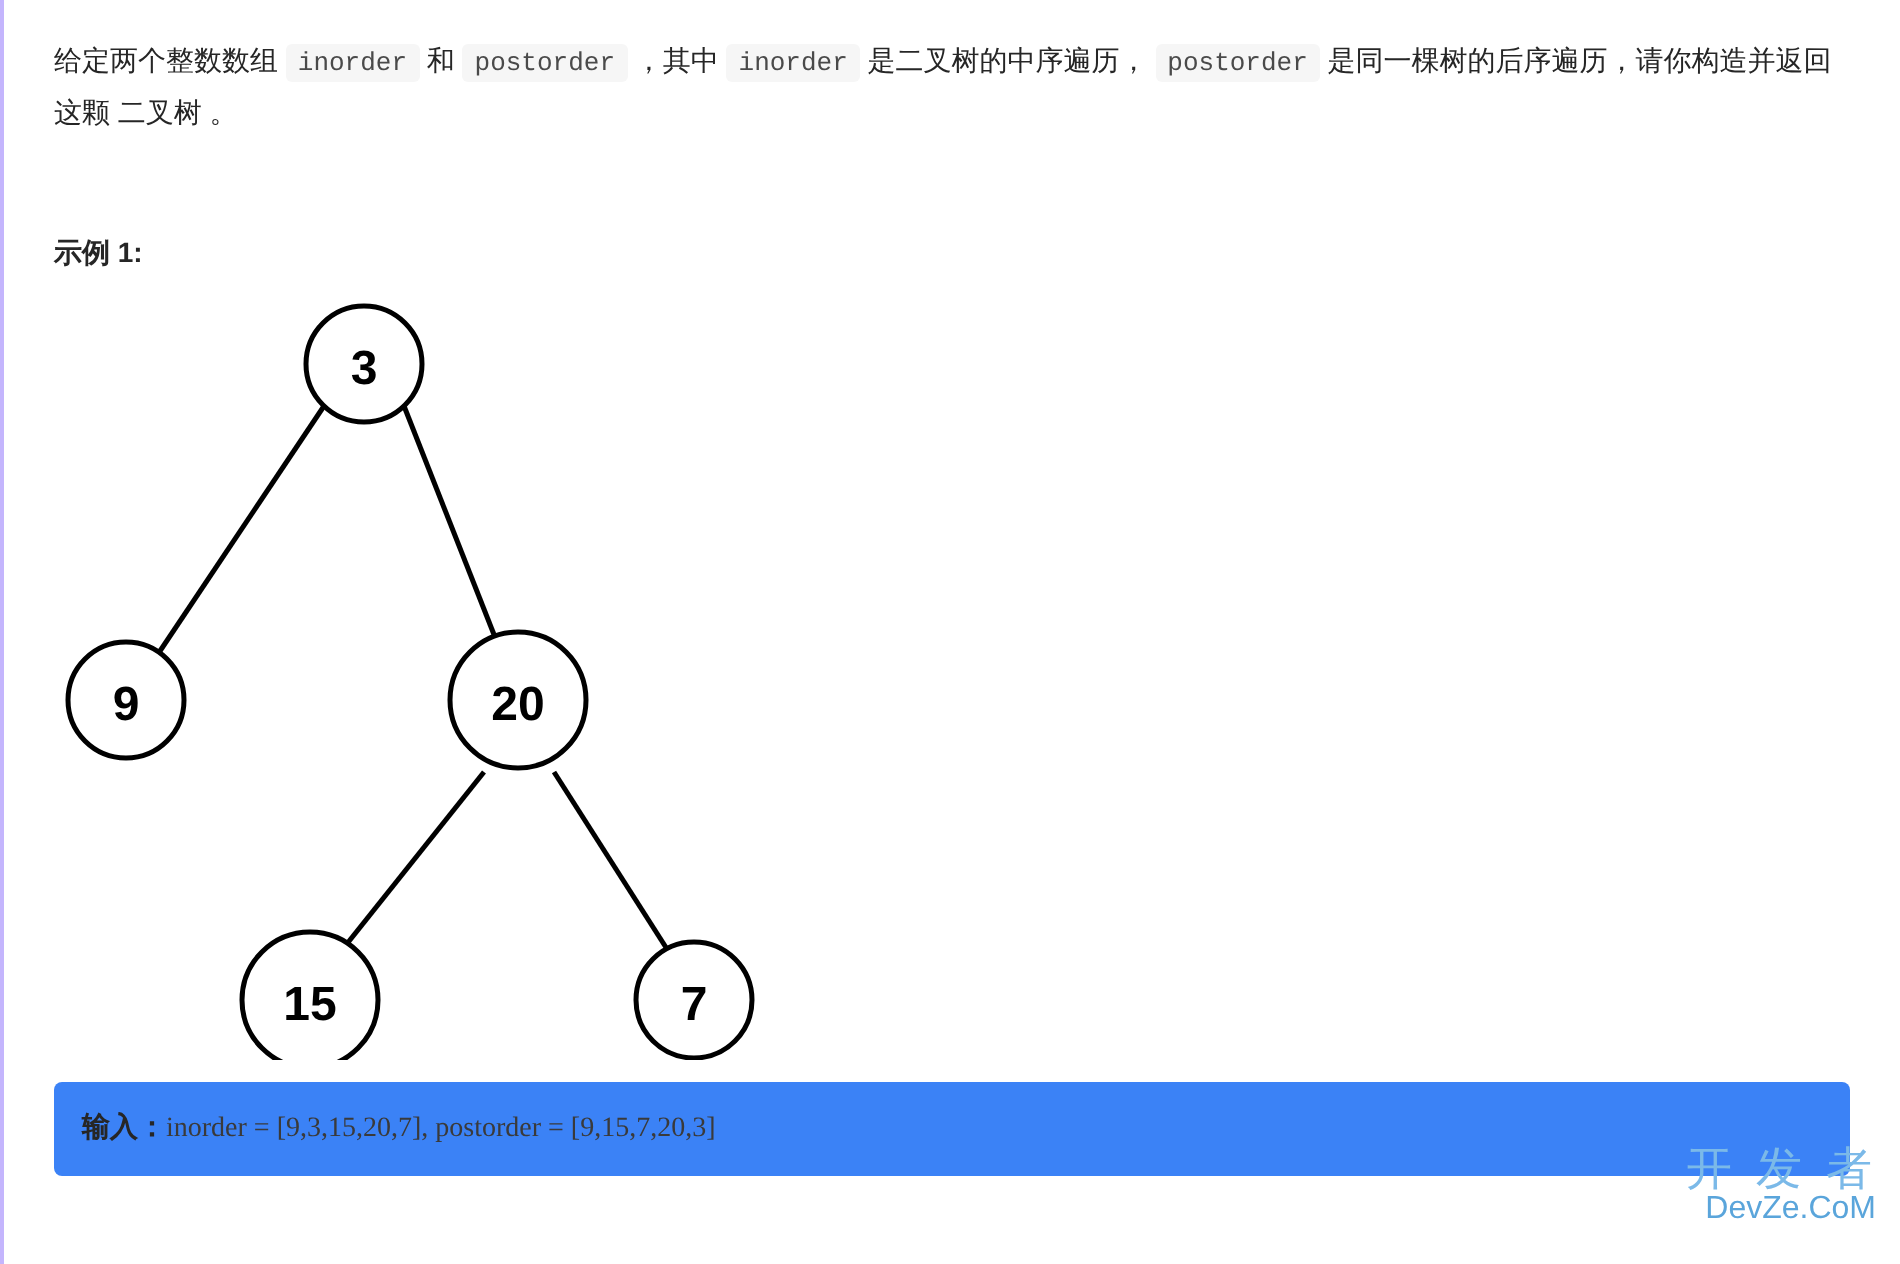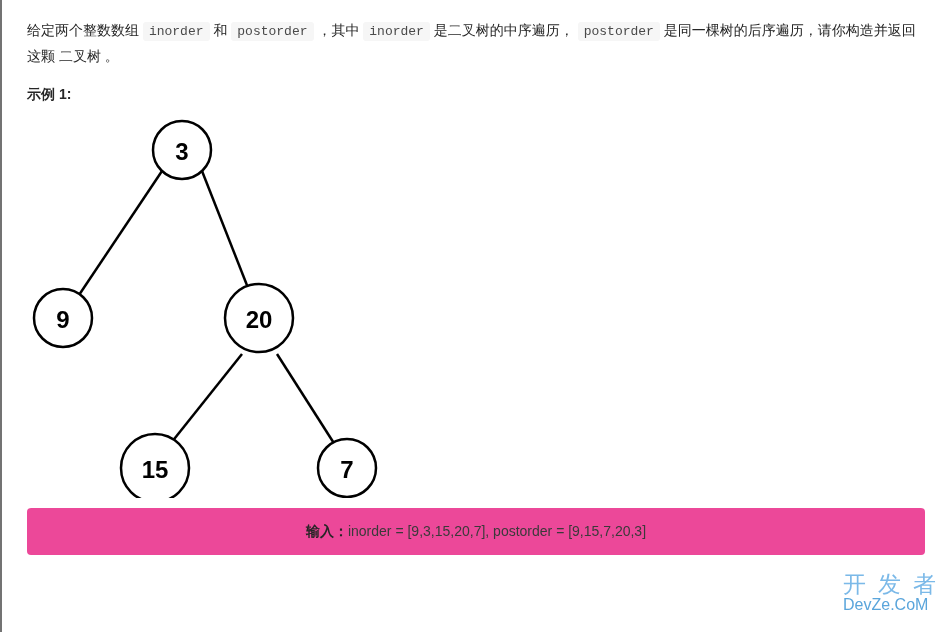--- a/index.html
+++ b/index.html
@@ -6,67 +6,66 @@
     body {
       font-family: -apple-system, BlinkMacSystemFont, "Segoe UI", "PingFang SC", "Microsoft YaHei", sans-serif;
       background: #ffffff;
       width: 950px;
       height: 632px;
       position: relative;
       overflow: hidden;
     }
     .content {
       padding: 18px 25px 0 25px;
-      border-left: 2px solid #737373;
+      border-left: 2px solid #c4b5fd;
       height: 100%;
     }
     .description {
       font-size: 14px;
       line-height: 1.75;
       color: #262626;
     }
     .code-inline {
       font-family: "Courier New", Consolas, monospace;
       background: #f6f6f6;
       padding: 2px 6px;
       border-radius: 3px;
       font-size: 13px;
       color: #4a4a4a;
     }
     .example-title {
       font-size: 14px;
       font-weight: bold;
       color: #262626;
-      margin-top: 18px;
+      margin-top: 50px;
       margin-bottom: 4px;
     }
     .tree-diagram {
       margin-left: 0px;
       margin-top: 0px;
     }
     .io-box {
-      background: #ec4899;
+      background: #3b82f6;
       border-radius: 4px;
       padding: 12px 14px 12px 14px;
-      font-family: Liberation Sans, sans-serif;
+      font-family: Liberation Serif, serif;
       font-size: 14px;
       line-height: 1.65;
       color: #3a3a3a;
       margin-top: 6px;
-      text-align: center;
     }
     .io-label {
       font-weight: bold;
       color: #262626;
     }
     .watermark {
       position: absolute;
       right: 12px;
       bottom: 18px;
-      text-align: left;
+      text-align: right;
       pointer-events: none;
       line-height: 1.05;
     }
     .wm-top {
       font-size: 23px;
       letter-spacing: 12px;
       color: #7bb9e8;
       font-weight: 400;
       font-family: "SimSun", serif;
       margin-right: -10px;

